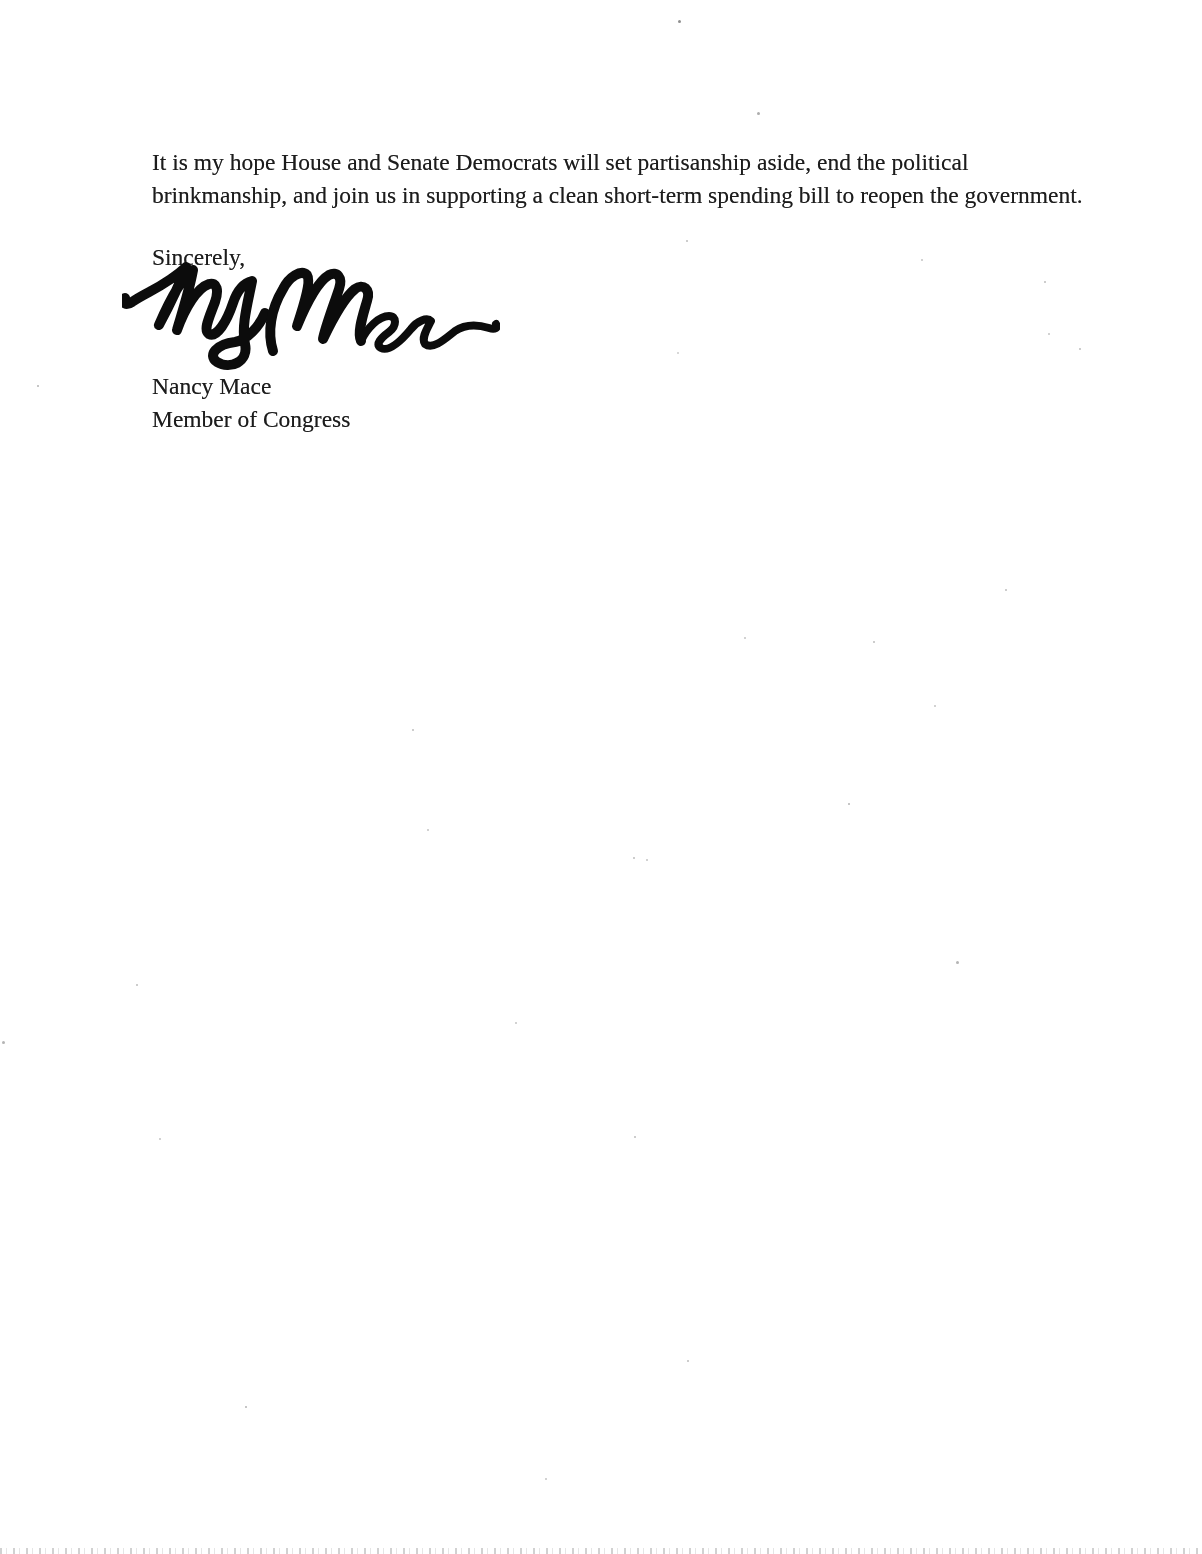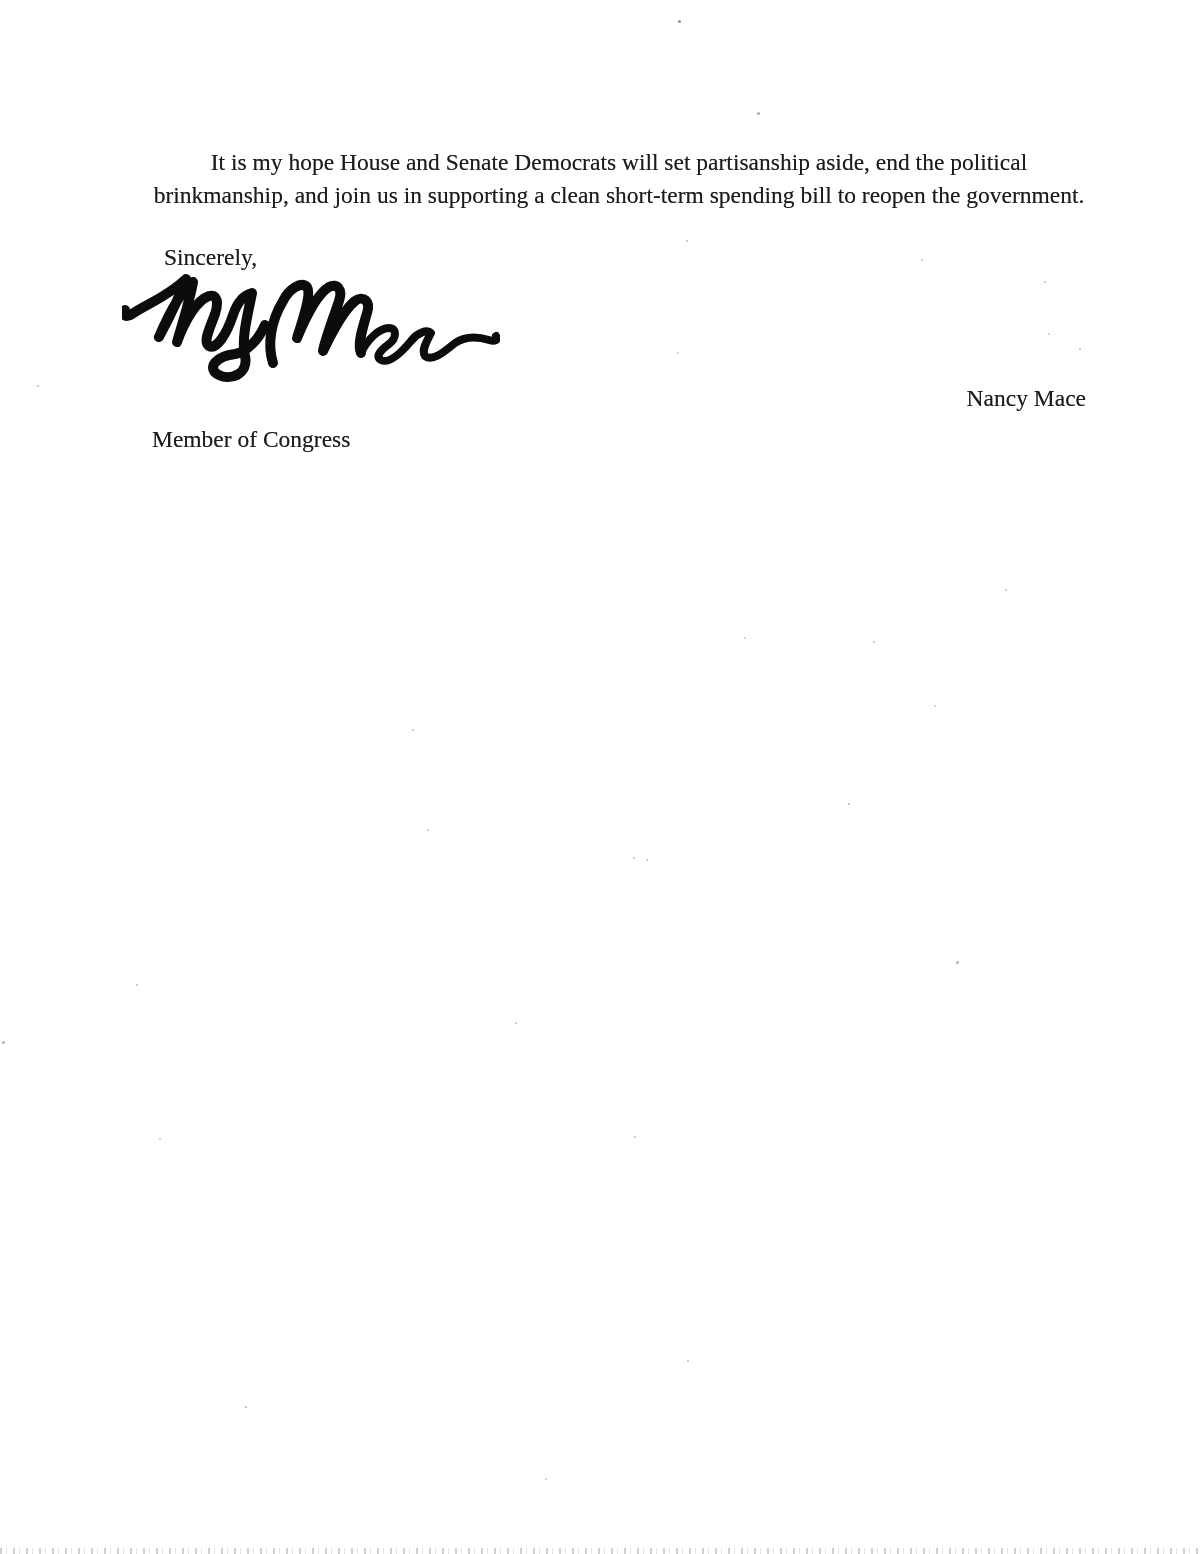--- a/index.html
+++ b/index.html
@@ -11,34 +11,34 @@
     overflow:hidden;
     font-family:"Liberation Serif","DejaVu Serif",serif;
   }
   .letter-body{
     position:absolute;
     left:152px;top:146px;width:934px;
     font-size:23.5px;line-height:33px;
     color:#1c1c1c;
     text-shadow:0 0 .5px rgba(20,20,20,.55); 
   }
-  .letter-body p{margin:0 0 29px 0;text-align:center;}
-  .closing{margin:12px;}
+  .letter-body p{margin:0 0 29px 0;}
+  .closing{margin:0;}
   .signature-wrap{
     position:relative;
     margin:-16px 0 0 -30px;
     width:378px;height:116px;
   }
   .signature-wrap svg{display:block;width:378px;height:116px;}
   .sig-stroke{
     fill:none;stroke:#0c0c0c;
     stroke-linecap:round;stroke-linejoin:round;
   }
-  .signer-name{margin-top:-4px;text-align:right;}
-  .signer-title{margin-top:8px;}
+  .signer-name{margin-top:-4px;}
+  .signer-title{margin-top:0;}
   .speck{
     position:absolute;border-radius:50%;
     background:#6a6a6a;
   }
   .bottom-noise{
     position:absolute;left:0;bottom:0;width:1202px;height:6px;
     background:
       repeating-linear-gradient(90deg,
         rgba(70,70,70,.55) 0 2px, rgba(0,0,0,0) 2px 6px,
         rgba(110,110,110,.4) 6px 7px, rgba(0,0,0,0) 7px 13px);

